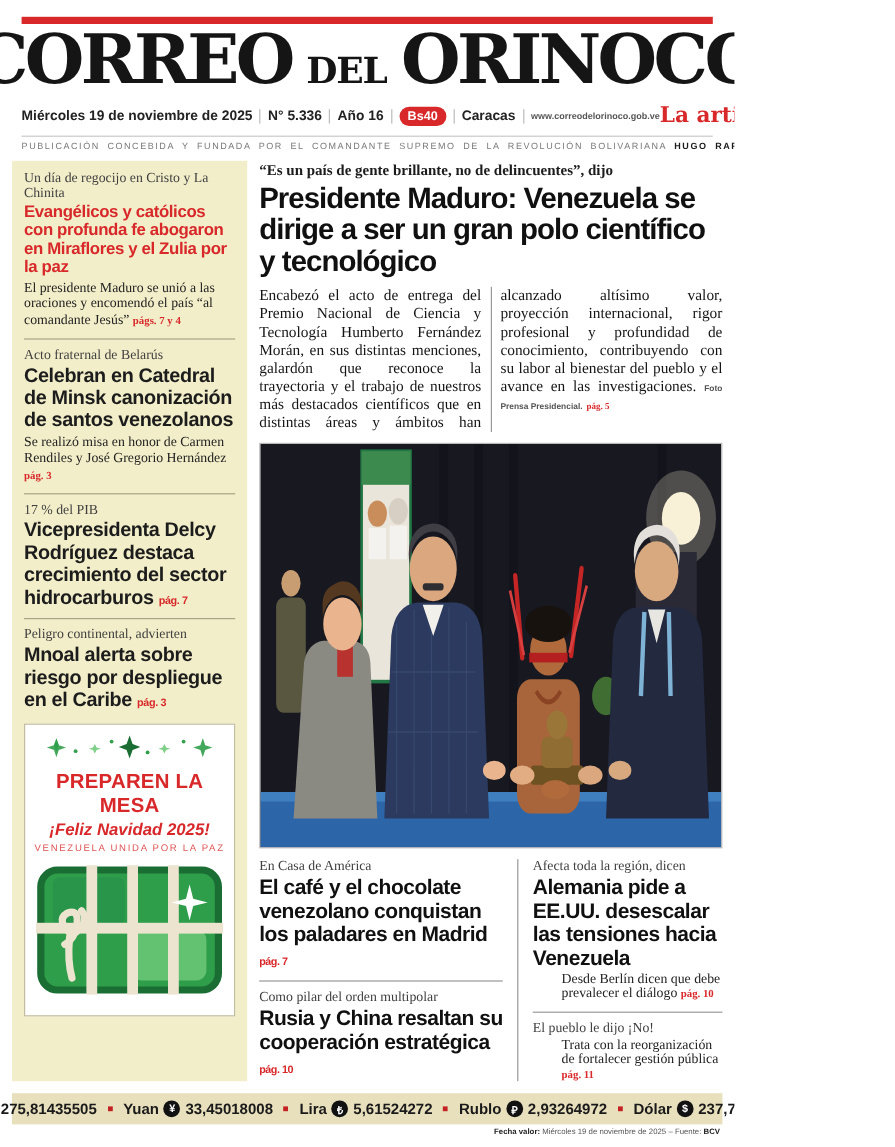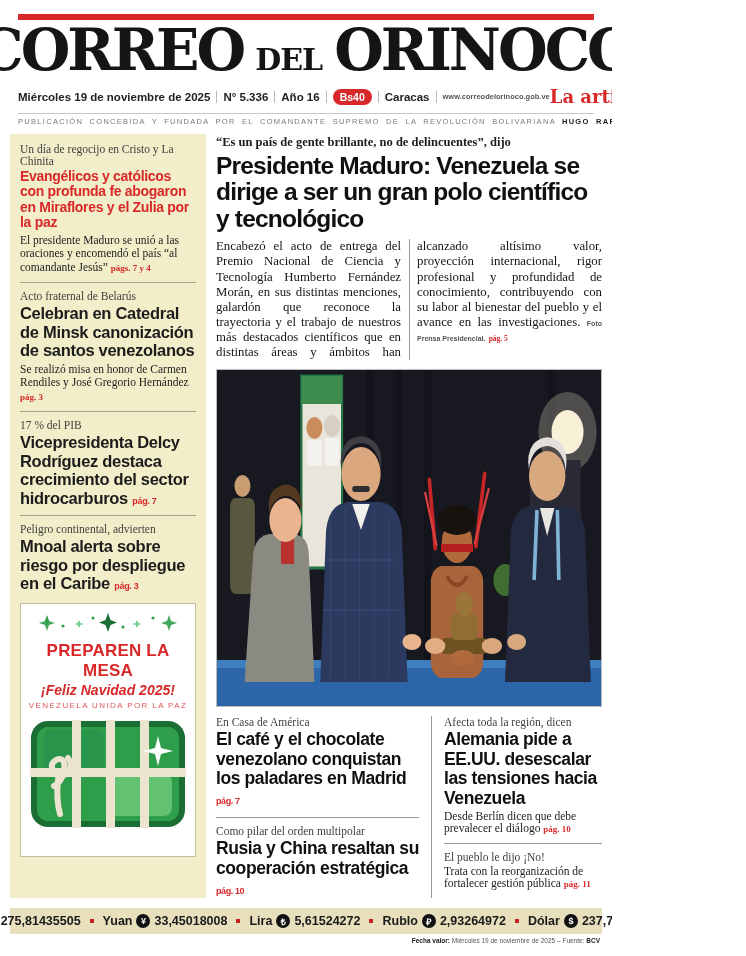--- a/index.html
+++ b/index.html
@@ -32,38 +32,38 @@
 
   .kicker { font-family:"Liberation Serif",serif; font-size:11.5px; color:#3f3f3f; }
   .kicker-bold { font-family:"Liberation Serif",serif; font-weight:bold; font-size:12.5px; color:#1c1c1c; }
   .pageref { color:#d8282a; font-weight:bold; font-size:9px; white-space:nowrap; }
 
   .sb-head-red { color:#d8282a; font-weight:bold; font-size:14px; line-height:1.1; letter-spacing:-0.3px; margin-top:2px; }
   .sb-head-blk { color:#1c1c1c; font-weight:bold; font-size:16.5px; line-height:1.12; letter-spacing:-0.3px; margin-top:2px; }
   .sb-body { font-family:"Liberation Serif",serif; font-size:11.5px; line-height:1.18; color:#222; margin-top:3px; }
   .sb-div { border-top:1px solid #a9a487; margin:8px 0 7px 0; }
 
-  .ad-box { margin-top:10px; background:#fff; border:1px solid #c2bda0; padding:8px 6px 24px 6px; text-align:center; }
+  .ad-box { margin-top:10px; background:#fff; border:1px solid #c2bda0; padding:8px 6px 12px 6px; text-align:center; }
   .ad-title { color:#d8282a; font-weight:bold; font-size:17px; letter-spacing:0.2px; margin-top:3px; }
   .ad-sub { color:#d8282a; font-weight:bold; font-style:italic; font-size:14px; margin-top:1px; }
   .ad-tag { color:#e05555; font-size:8px; letter-spacing:1.4px; margin-top:3px; }
 
   
   .main-kicker { margin-top:1px; }
   .main-headline { font-weight:bold; font-size:24.5px; line-height:1.08; letter-spacing:-0.8px; color:#101010; margin-top:3px; }
   .lead { margin-top:7px; column-count:2; column-gap:16px; column-rule:1px solid #999;
           font-family:"Liberation Serif",serif; font-size:12.8px; line-height:1.18; text-align:justify; color:#141414; }
   .lead .credit { font-family:"Liberation Sans",sans-serif; font-weight:bold; font-size:7px; color:#555; }
   .photo-wrap { margin-top:9px; border:1px solid #bbb; line-height:0; }
 
   .secondary { display:grid; grid-template-columns:215px 1fr; margin-top:9px; }
   .sec-left { padding-right:12px; }
   .sec-right { border-left:1px solid #999; padding-left:12px; }
   .sec-head { font-weight:bold; font-size:17.5px; line-height:1.12; letter-spacing:-0.4px; color:#101010; margin-top:2px; }
-  .sec-sub { font-family:"Liberation Serif",serif; font-size:11.5px; color:#222; margin-top:2px; }
+  .sec-sub { font-family:"Liberation Serif",serif; font-size:11.5px; color:#222; margin-top:2px;margin-left:24px; }
   .sec-div { border-top:1px solid #999; margin:9px 0 7px 0; }
 
   .tema-bar { background:#dc2a28; color:#fff; padding:5px 10px 7px 10px; margin-top:9px; }
   .tema-label { font-family:"Liberation Serif",serif; font-weight:bold; font-size:10.5px; }
   .tema-head { font-weight:bold; font-size:18px; letter-spacing:-0.3px; margin-top:1px; }
   .tema-head .pageref { color:#f6b9b9; font-size:8px; }
 
   
   .currency-bar { margin:10px 0 0 0; background:#e8e0bd; height:26px; display:flex; align-items:center; justify-content:center; gap:9px; }
   .cur-group { display:flex; align-items:center; gap:4px; white-space:nowrap; }

